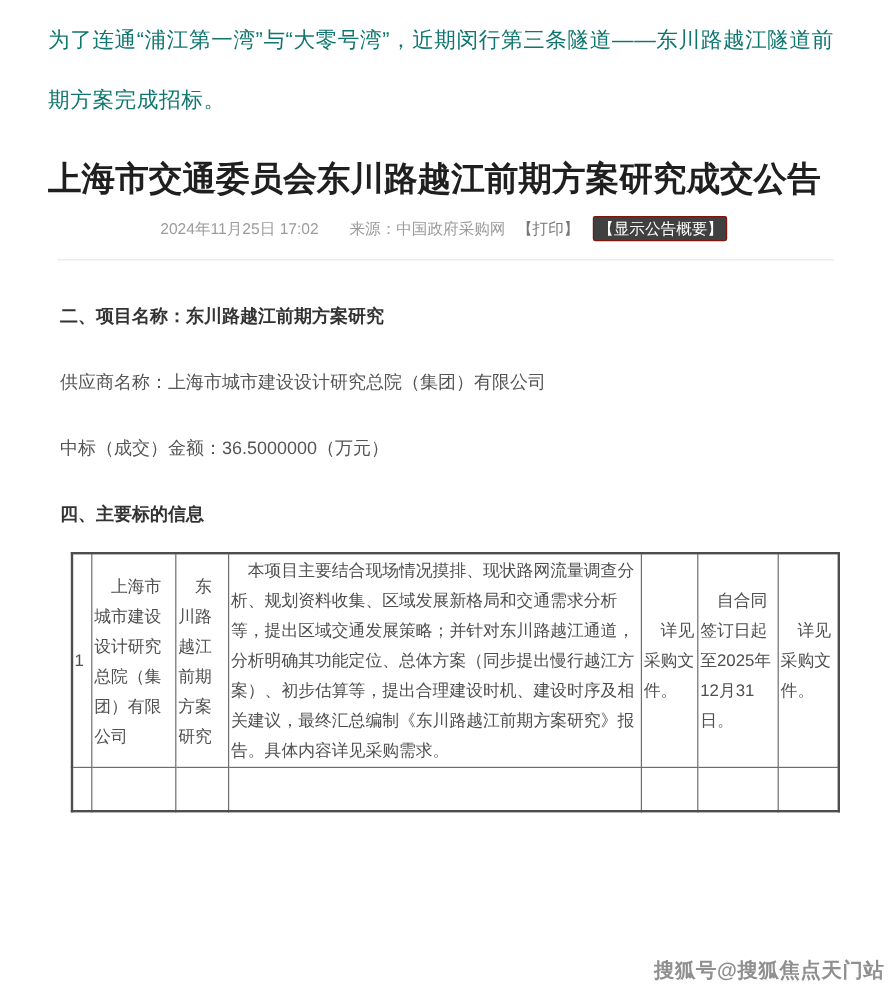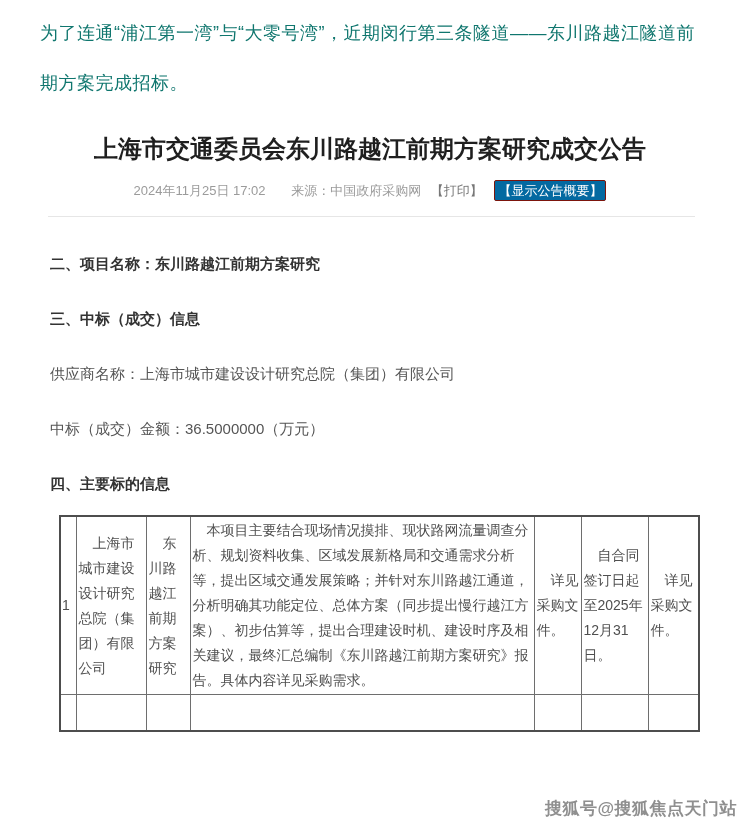--- a/index.html
+++ b/index.html
@@ -23,22 +23,21 @@
     padding: 8px 34px 0 40px;
     font-size: 18px;
     line-height: 50px;
     color: #0f766e;
     letter-spacing: 0.5px;
   }
 
   
   .title {
     margin: 28px 40px 0 40px;
-    text-align: center;
-    font-size: 24px;
+    font-size: 28px;
     line-height: 26px;
     font-weight: bold;
     color: #1f1f1f;
   }
 
   
   .meta {
     margin-top: 18px;
     text-align: center;
     font-size: 13px;
@@ -50,21 +49,21 @@
   .meta .print {
     margin-left: 6px;
     color: #777777;
     text-decoration: none;
     cursor: pointer;
   }
   .meta .badge {
     display: inline-block;
     margin-left: 8px;
     padding: 1px 3px;
-    background: #0369a1;
+    background: #404040;
     border: 1px solid #7c150c;
     border-radius: 2px;
     color: #ffffff;
     text-decoration: none;
     cursor: pointer;
     font-size: 13px;
     line-height: 17px;
   }
 
   .divider {
@@ -141,21 +140,20 @@
     <span class="src">来源：中国政府采购网</span>
     <a class="print">【打印】</a>
     <a class="badge">【显示公告概要】</a>
   </div>
 
   <hr class="divider">
 
 
   <p class="sec bold sec-n"><span>二、项目名称：</span><span>东川路越江前期方案研究</span></p>
 
-  <p class="sec bold sec-n">三、中标（成交）信息</p>
 
   <p class="sec plain sec-n"><span>供应商名称：</span><span>上海市城市建设设计研究总院（集团）有限公司</span></p>
 
 
   <p class="sec plain sec-n"><span>中标（成交）金额：</span><span>36.5000000（万元）</span></p>
 
   <p class="sec bold sec-n">四、主要标的信息</p>
 
   <table class="main">
     <colgroup>

